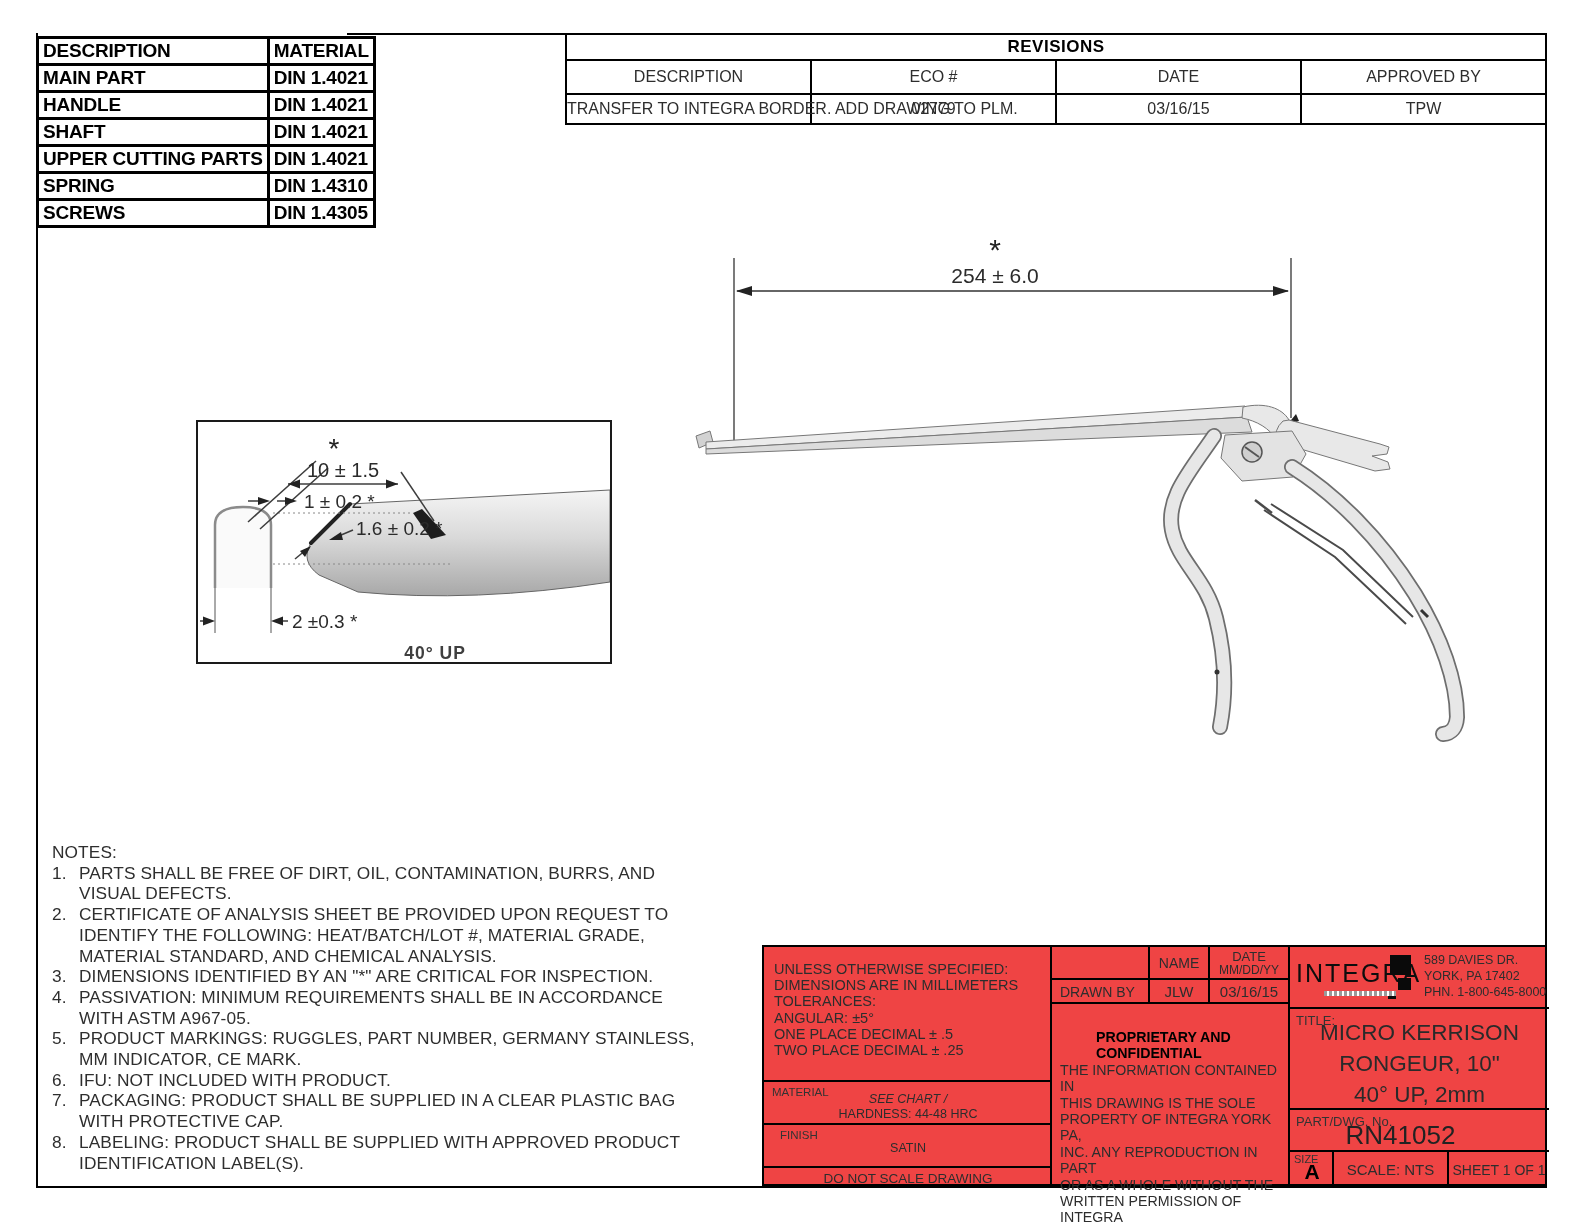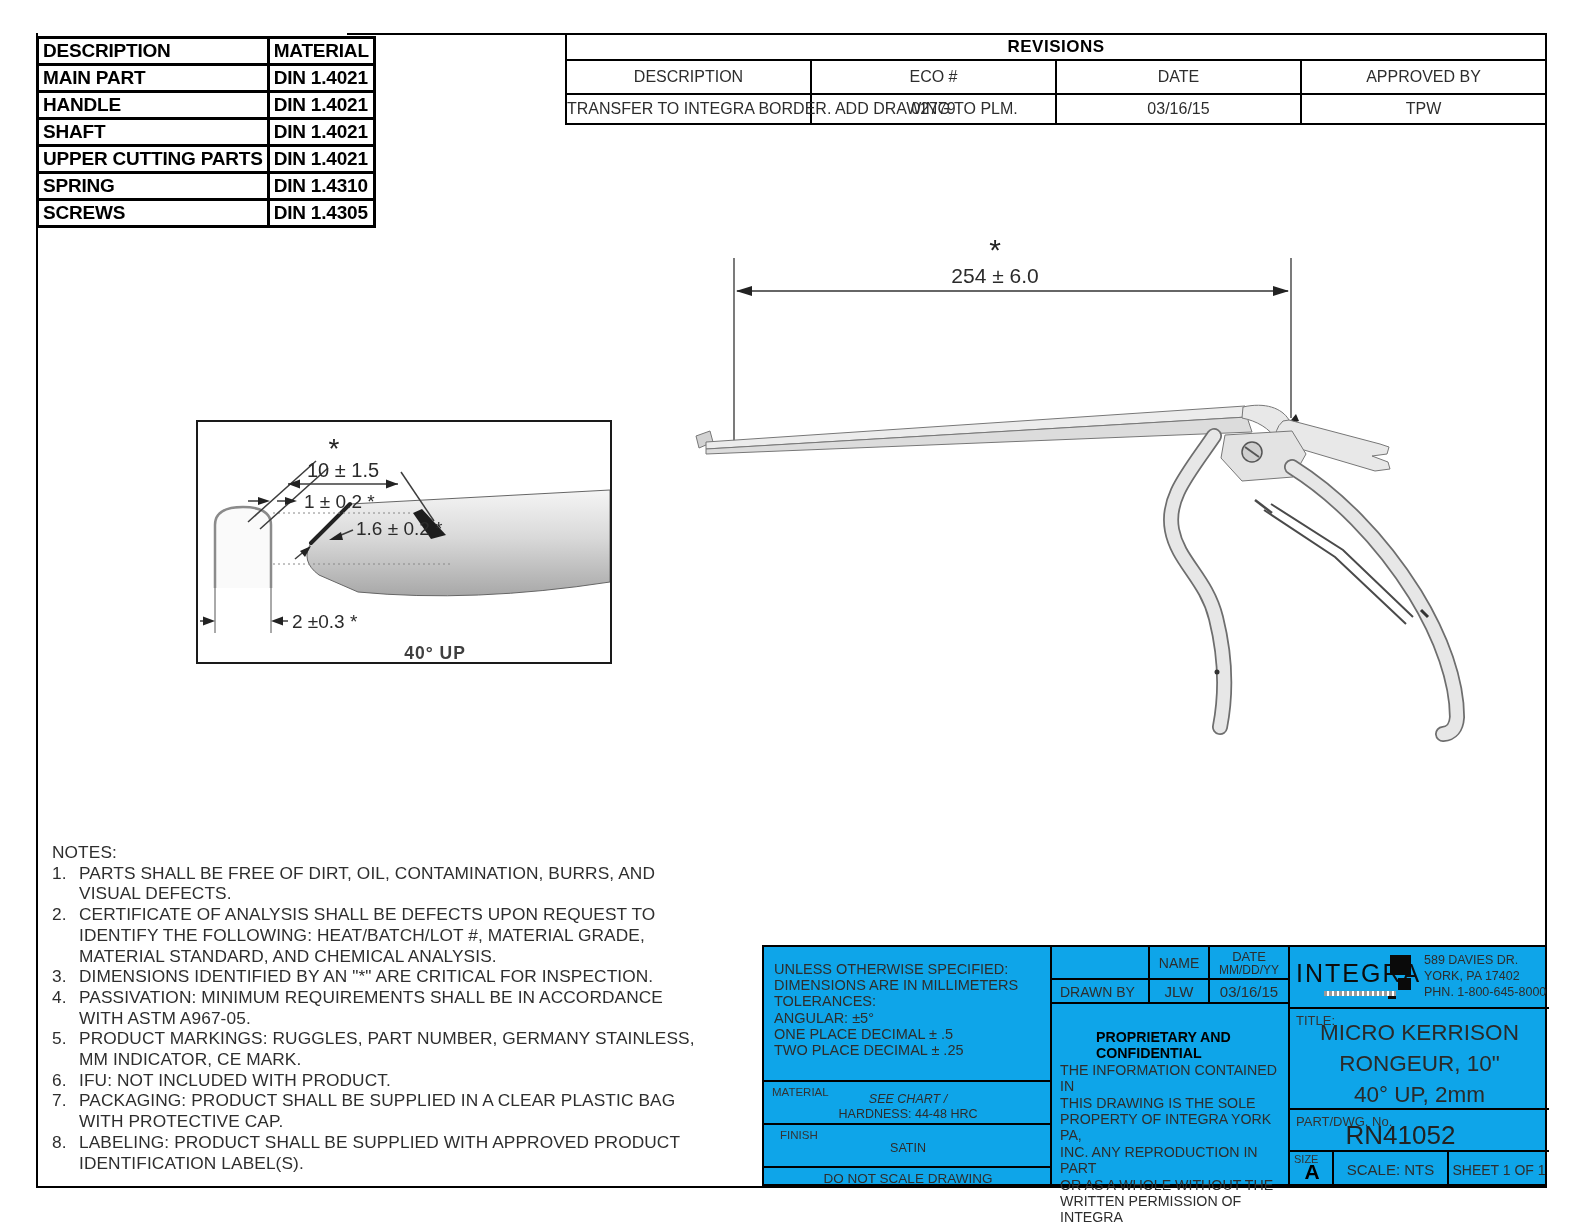--- a/index.html
+++ b/index.html
@@ -37,21 +37,21 @@
   
   .notes{
     position:absolute;left:52px;top:842px;width:660px;
     font-size:17.3px;line-height:20.7px;color:#2e2e2e;letter-spacing:.1px;
   }
   .note-item{display:flex;}
   .note-num{width:27px;flex:none;}
   .note-lines span{display:block;}
 
   
-  .tblock{position:absolute;left:762px;top:945px;width:785px;height:241px;background:#0ea5e9;}
+  .tblock{position:absolute;left:762px;top:945px;width:785px;height:241px;background:#ef4444;}
   .tb-line{position:absolute;background:#000;}
   .tb-text{position:absolute;white-space:nowrap;color:#2d2d2d;}
   .tb-label{font-size:11.5px;color:#333;}
   .tol-lines{position:absolute;left:10px;top:14px;font-size:14.5px;line-height:16.2px;color:#2d2d2d;}
   .prop{position:absolute;left:296px;top:82px;width:225px;font-size:14.2px;line-height:16.4px;color:#2d2d2d;}
   .prop .prop-head{font-weight:700;color:#000;margin-left:36px;}
   .title-lines{position:absolute;left:526px;top:70px;width:259px;text-align:center;font-size:22.5px;line-height:31px;color:#2a2a2a;}
   .logo-square{position:absolute;background:#0a0a0a;}
   .tagline-mark{position:absolute;left:560px;top:44px;width:72px;height:5px;
     background:repeating-linear-gradient(90deg,#9a9a9a 0 3px,#fff 3px 5px);}
@@ -210,21 +210,21 @@
   <div class="note-item">
     <span class="note-num">1.</span>
     <span class="note-lines">
       <span>PARTS SHALL BE FREE OF DIRT, OIL, CONTAMINATION, BURRS, AND</span>
       <span>VISUAL DEFECTS.</span>
     </span>
   </div>
   <div class="note-item">
     <span class="note-num">2.</span>
     <span class="note-lines">
-      <span>CERTIFICATE OF ANALYSIS SHALL BE DEFECTS UPON REQUEST TO</span>
+      <span>CERTIFICATE OF ANALYSIS SHEET BE PROVIDED UPON REQUEST TO</span>
       <span>IDENTIFY THE FOLLOWING: HEAT/BATCH/LOT #, MATERIAL GRADE,</span>
       <span>MATERIAL STANDARD, AND CHEMICAL ANALYSIS.</span>
     </span>
   </div>
   <div class="note-item">
     <span class="note-num">3.</span>
     <span class="note-lines">
       <span>DIMENSIONS IDENTIFIED BY AN "*" ARE CRITICAL FOR INSPECTION.</span>
     </span>
   </div>

